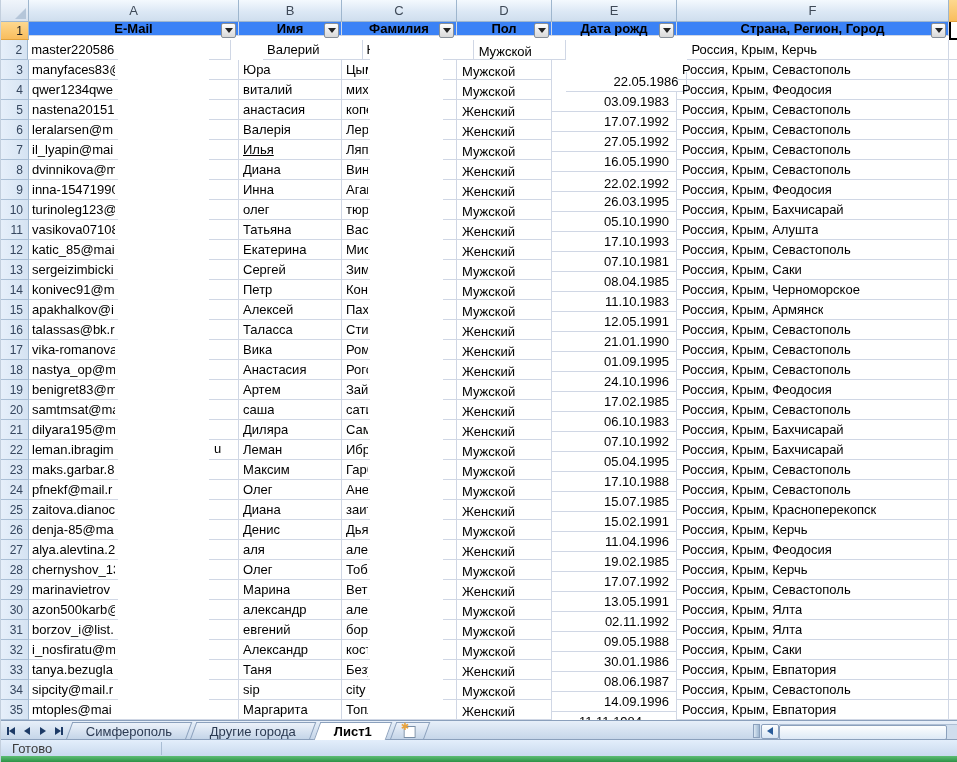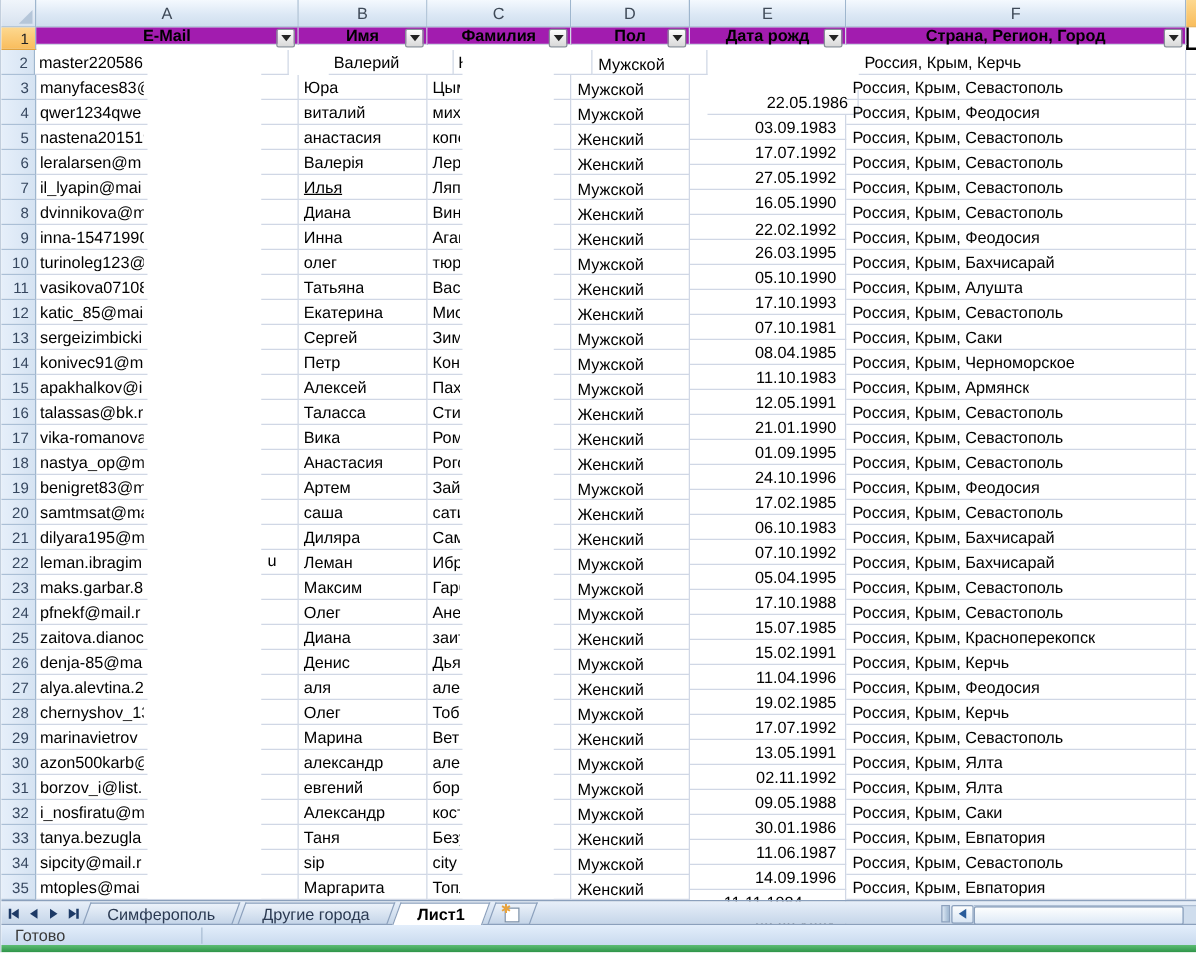--- a/index.html
+++ b/index.html
@@ -14,21 +14,21 @@
     border-right:1px solid #9eb6ce; border-bottom:1px solid #9eb6ce;
     color:#3f4a58; font-size:13px; display:flex; align-items:center; justify-content:center;
   }
   .colhdr.corner { background:linear-gradient(#f0f5fb,#d7e2ef); position:relative; }
   .corner-tri { position:absolute; right:2px; bottom:2px; width:0; height:0;
     border-left:11px solid transparent; border-bottom:11px solid #b5c6d9; }
   .colhdr.hl { background:linear-gradient(#fdd88f,#f9bd5d); border-bottom:1px solid #e0a23f; }
 
   
   #row1 { position:absolute; left:0; top:22px; width:957px; height:18px; display:flex; }
-  .r1cell { position:relative; height:14px; background:#a21caf; border-right:1px solid #d0d7e5;
+  .r1cell { position:relative; height:14px; background:#3b82f6; border-right:1px solid #d0d7e5;
     border-bottom:1px solid #d0d7e5; font-weight:bold; font-size:13px; color:#000;
     display:flex; align-items:center; justify-content:center; }
   .rowhdr { background:linear-gradient(to right,#e6effa,#d5e3f2); border-right:1px solid #9eb6ce;
     border-bottom:1px solid #aabfd6; color:#35465e; font-size:12px;
     display:flex; align-items:center; justify-content:flex-end; padding-right:5px; height:100%; }
   .rowhdr.hl { background:linear-gradient(#fdd88f,#f9bd5d); border-bottom:1px solid #e0a23f; color:#222; }
   .filter-btn { position:absolute; top:1px; right:2px; width:15px; height:15px;
     background:linear-gradient(#fdfdfd,#d9d9d9); border:1px solid #878f98; border-radius:2px;
     display:flex; align-items:center; justify-content:center; cursor:pointer; }
   .filter-arrow { width:0; height:0; border-left:4px solid transparent; border-right:4px solid transparent; border-top:5px solid #222; }
@@ -900,21 +900,21 @@
         <div class="cell c-name" style="width: 103px;">
           <span class="txt">Александр</span>
         </div>
         <div class="cell c-surname" style="width: 115px;">
           <span class="txt">кост</span>
         </div>
         <div class="cell c-gender" style="width: 95px;">
           <span class="txt">Мужской</span>
         </div>
         <div class="cell c-date" style="width: 125px;">
-          <span class="txt">11.06.1987</span>
+          <span class="txt">08.06.1987</span>
         </div>
         <div class="cell c-loc" style="width: 272px;">
           <span class="txt">Россия, Крым, Саки</span>
         </div>
         <div class="cell" style="width: 9px;"></div>
       </div>
       <div class="row">
         <div class="rowhdr" style="width: 28px;">
           <span>33</span>
         </div>

